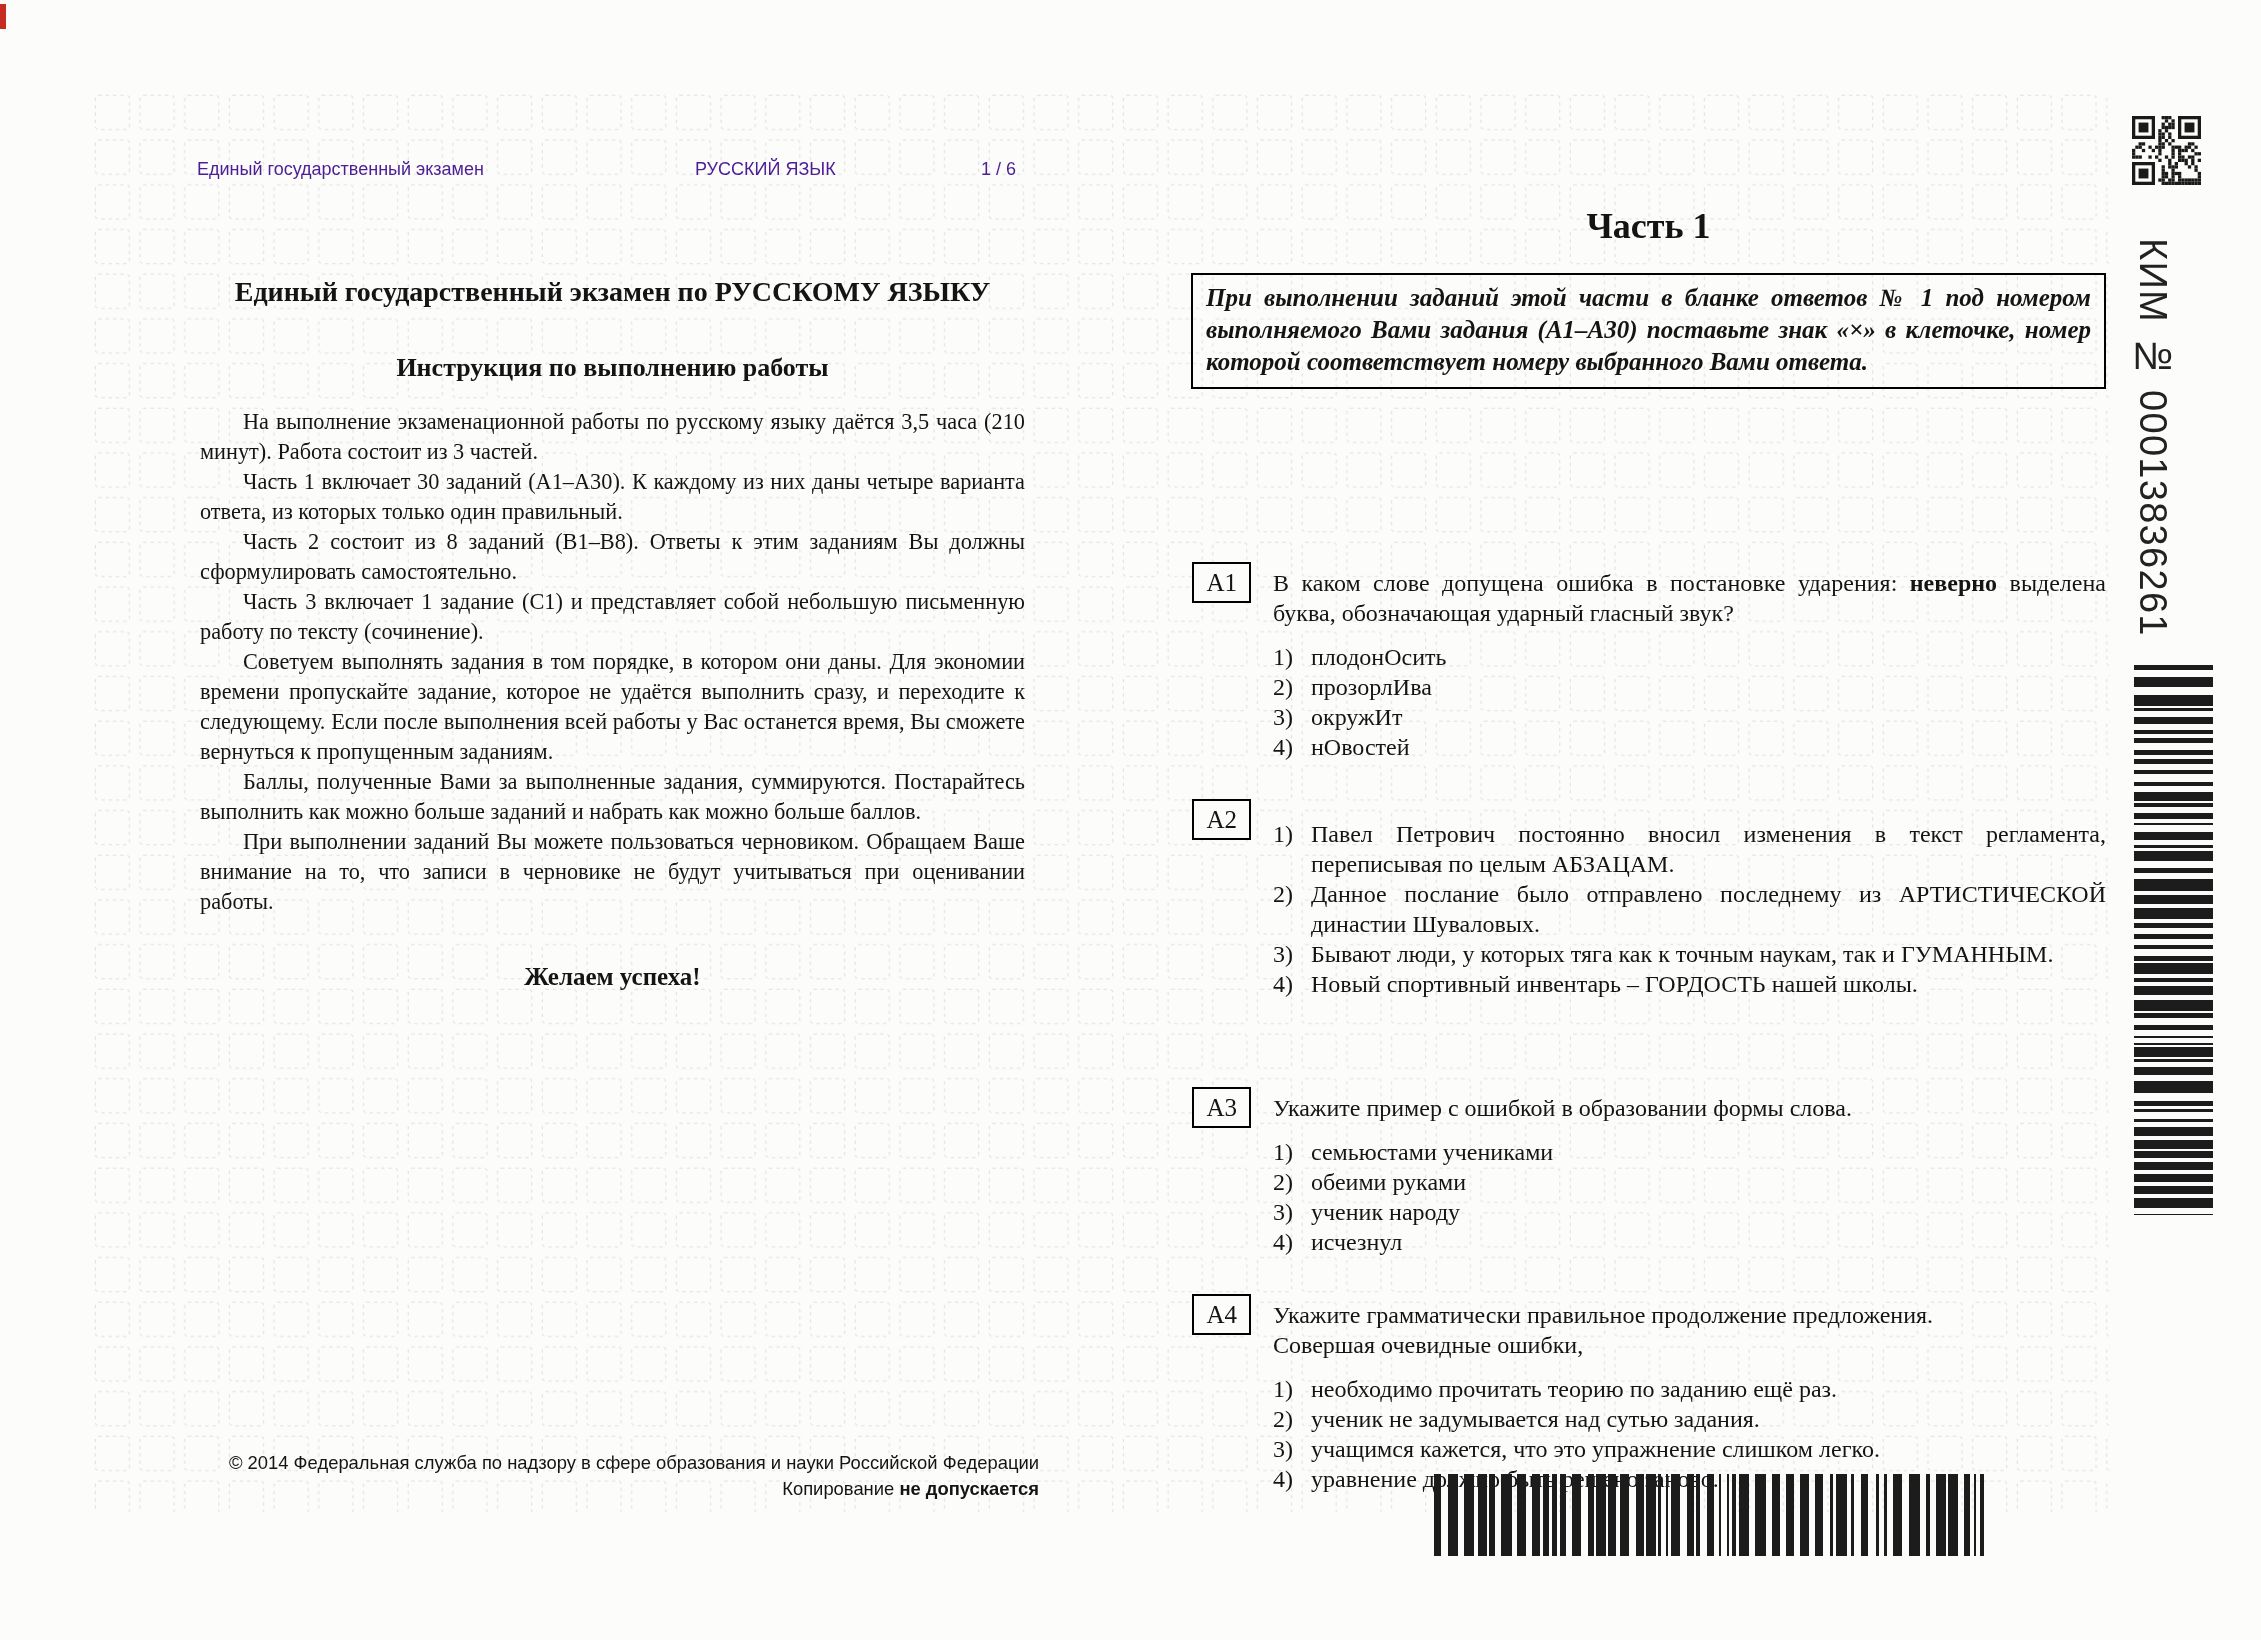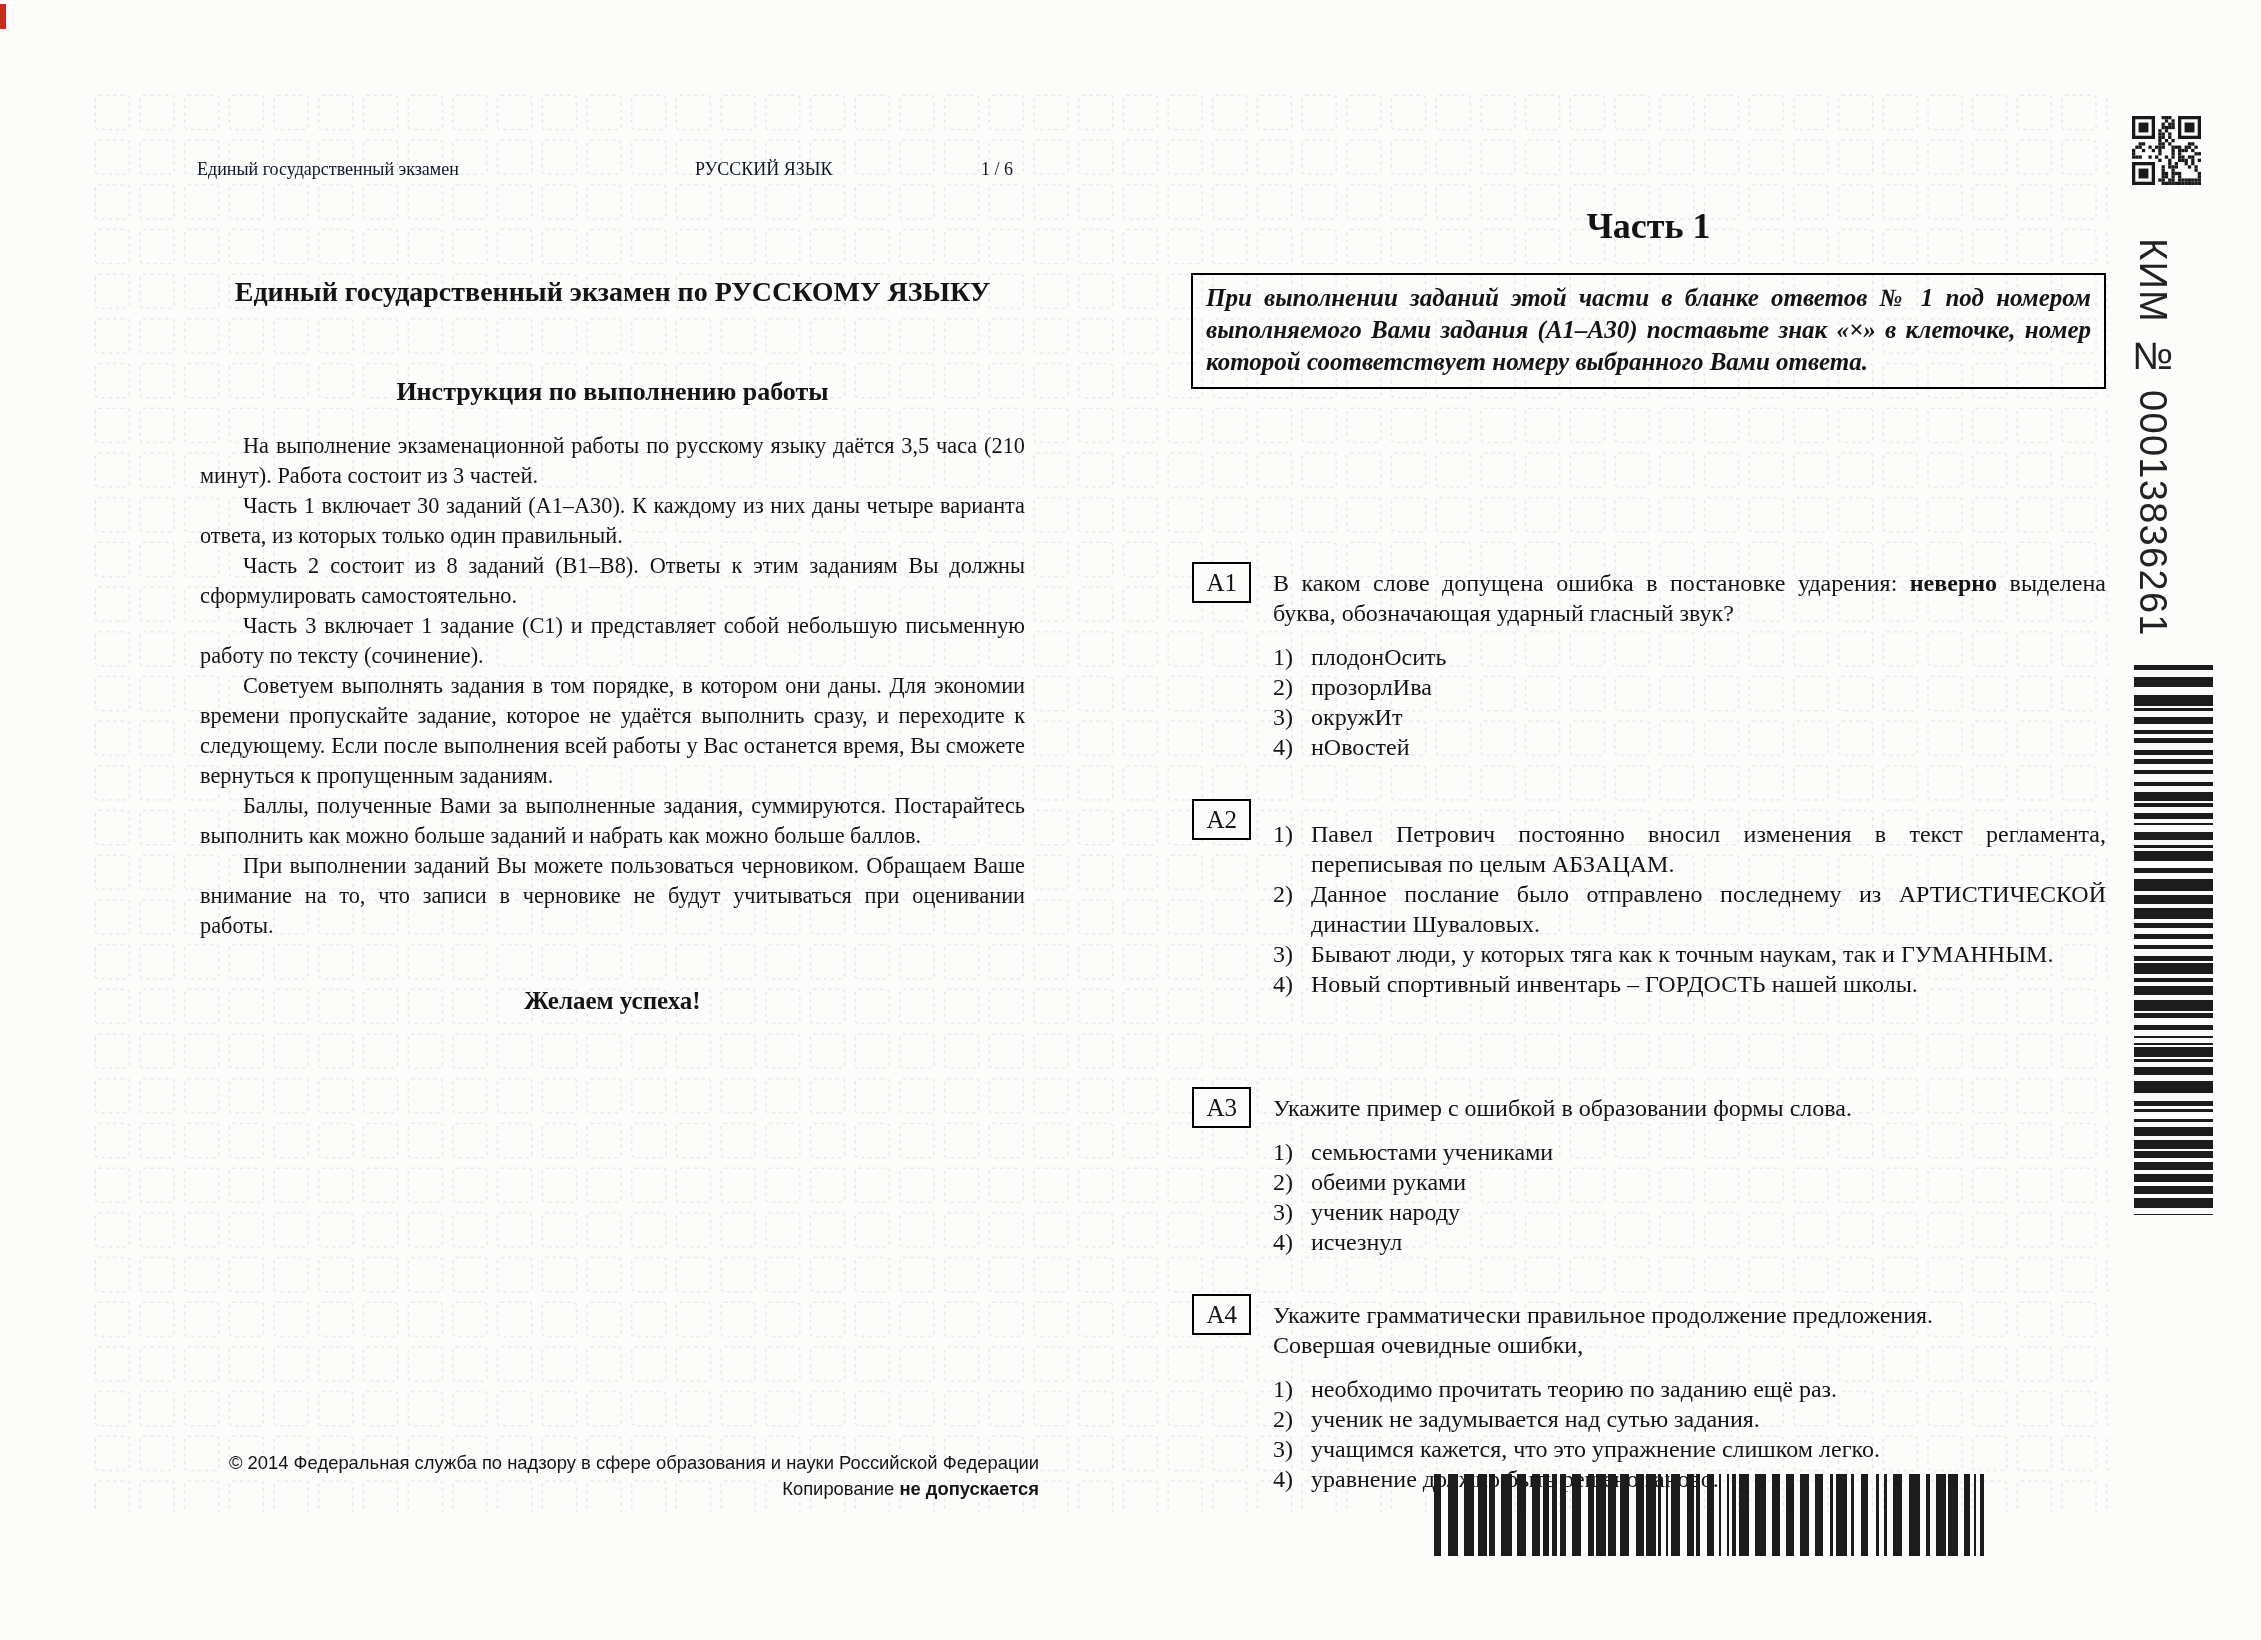--- a/index.html
+++ b/index.html
@@ -10,30 +10,30 @@
     font-family:"Liberation Serif", serif;
   }
   
   .watermark { position:absolute; left:92px; top:92px; pointer-events:none; }
 
   
   .artifact { position:absolute; left:0; top:4px; width:6px; height:25px; background:#c62c20; }
 
   
   .hdr { position:absolute; top:159px; left:197px; width:828px; height:24px;
-         font-family:Liberation Serif, serif; font-size:18px; color:#0f172a; }
+         font-family:Liberation Sans, sans-serif; font-size:18px; color:#4c1d95; }
   .hdr span { position:absolute; top:0; white-space:nowrap; }
   .hdr .exam  { left:0; }
   .hdr .subj  { left:498px; }
   .hdr .pnum  { left:784px; }
 
   
   .leftcol { position:absolute; left:200px; top:275px; width:825px; }
   .title { font-size:28px; font-weight:bold; text-align:center; line-height:1.2; }
-  .ih    { margin-top:68px; font-size:26px; font-weight:bold; text-align:center; }
+  .ih    { margin-top:44px; font-size:26px; font-weight:bold; text-align:center; }
   .paras { margin-top:24px; font-size:22.3px; line-height:30px; text-align:justify; }
   .paras p { text-indent:43px; }
   .wish  { margin-top:46px; text-align:center; font-size:25px; font-weight:bold; }
 
   .footer { position:absolute; left:184px; top:1450px; width:855px; text-align:right;
             font-family:"Liberation Sans", sans-serif; font-size:18.4px; line-height:26px; }
 
   
   .rightcol { position:absolute; left:1191px; top:205px; width:915px; }
   .part-h { font-size:36px; font-weight:bold; text-align:center; }

